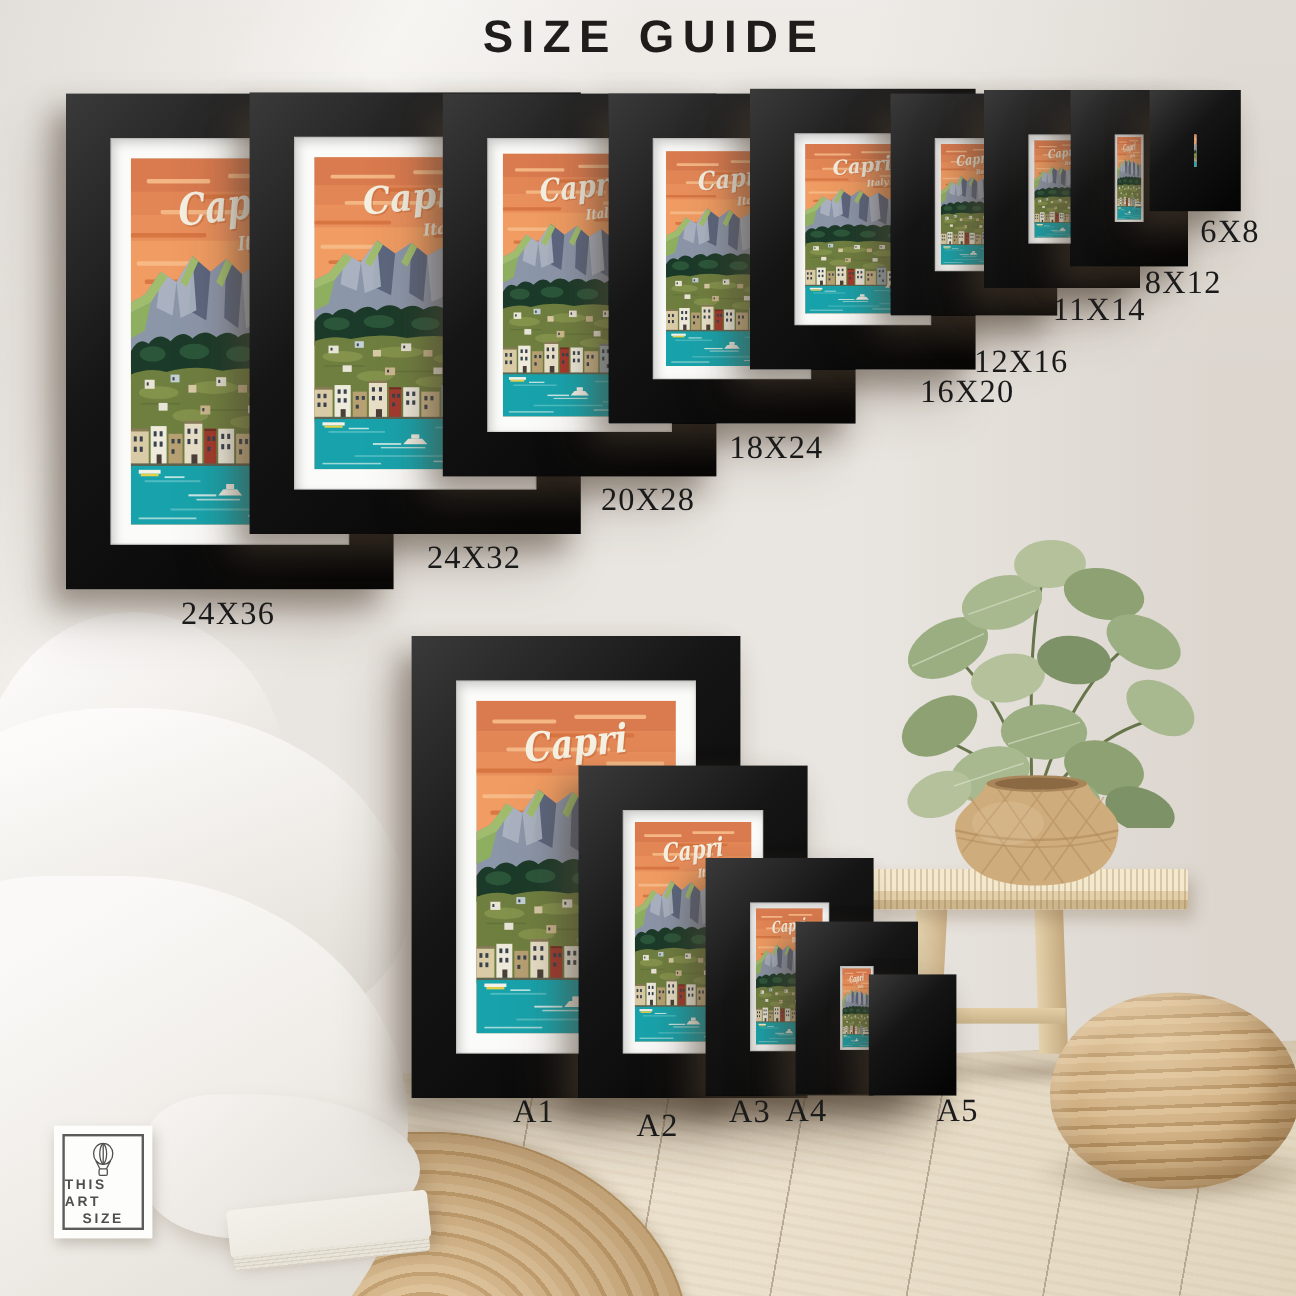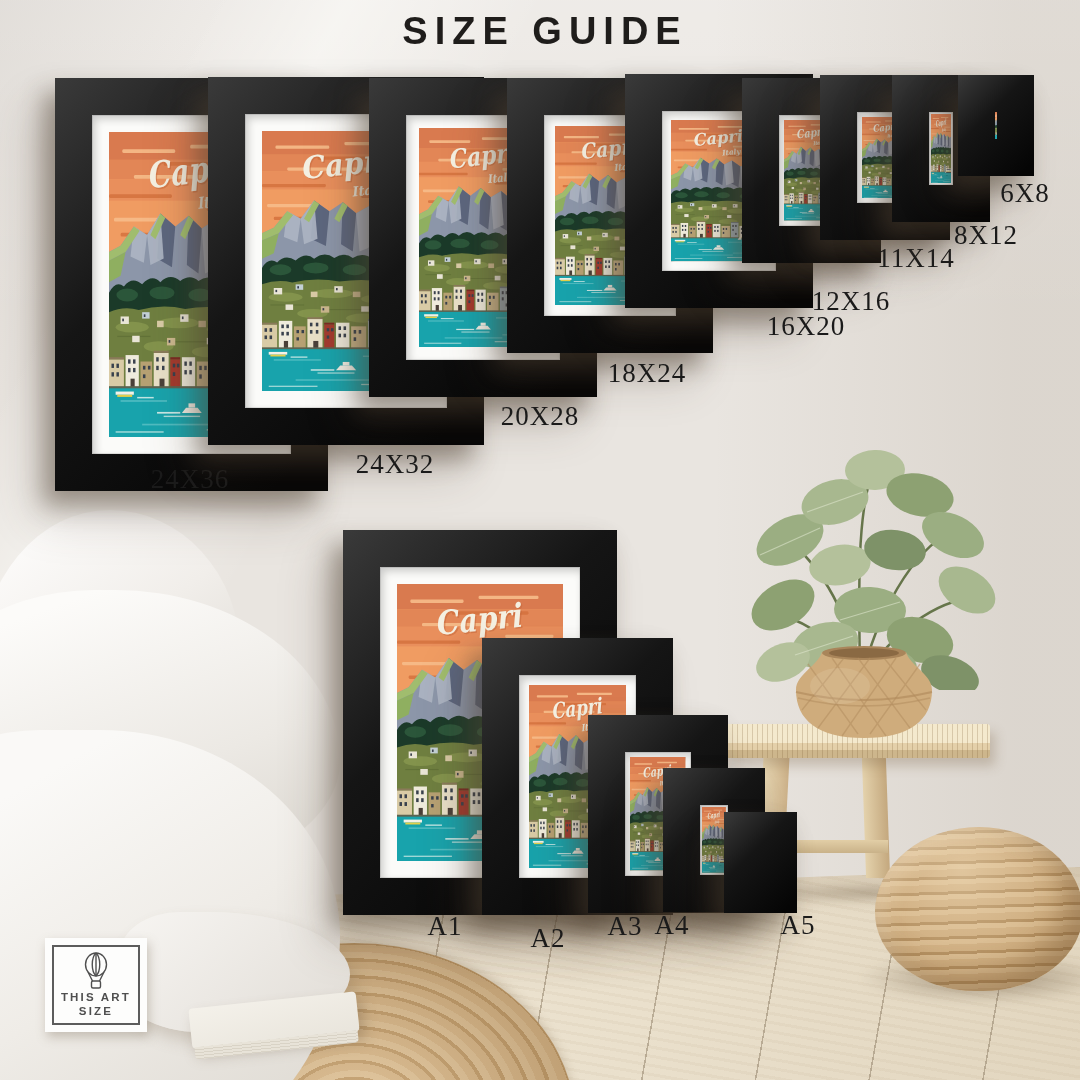--- a/index.html
+++ b/index.html
@@ -67,21 +67,21 @@
       radial-gradient(ellipse at 42% 26%, rgba(255,240,210,.38), rgba(0,0,0,0) 62%),
       repeating-linear-gradient(178deg,#CDAB7D 0 7px,#B18C5C 7px 10px,#D7B88C 10px 15px);
     box-shadow:inset -16px -14px 30px rgba(110,80,45,.45), inset 10px 8px 18px rgba(255,240,215,.35);}
   .pouf-shadow{position:absolute;left:858px;top:952px;width:252px;height:52px;border-radius:50%;
     background:radial-gradient(ellipse,rgba(95,75,50,.5),rgba(0,0,0,0) 70%);filter:blur(5px);}
   
   .guide-title{position:absolute;left:545px;top:10px;transform:translateX(-50%);
     font-size:38px;letter-spacing:7px;color:#1F1D1B;font-weight:700;white-space:nowrap;}
   .size-label{position:absolute;transform:translateX(-50%);
     font-family:"Liberation Serif",serif;font-size:27px;color:#1b1b1b;letter-spacing:1px;white-space:nowrap;}
-  .logo-box{position:absolute;left:45px;top:938px;width:102px;height:94px;background:#FDFDFC;
+  .logo-box{position:absolute;left:45px;top:938px;width:82px;height:94px;background:#FDFDFC;
     box-shadow:2px 5px 10px rgba(120,105,85,.35);}
   .logo-border{position:absolute;inset:7px;border:2.5px solid #5c5c5c;
     display:flex;flex-direction:column;align-items:center;justify-content:flex-start;}
   .logo-balloon{margin-top:5px;}
   .logo-line{font-size:11.5px;font-weight:bold;letter-spacing:2.2px;color:#4F4F4F;line-height:14px;}
   
   .frame{position:absolute;box-sizing:border-box;padding:3.4%;
     background:linear-gradient(135deg,#3a3a3a,#151515 40%,#050505 92%);
     box-shadow:-11px 14px 22px rgba(80,66,52,.45), -20px 28px 42px rgba(80,66,52,.22);}
   .mat{width:100%;height:100%;box-sizing:border-box;background:#FBFBF9;padding:8.5%;
@@ -345,21 +345,21 @@
       <rect x="58" y="261" width="28" height="1.6" fill="#EAF5F0" opacity="0.85"></rect>
       <rect x="66" y="264.5" width="44" height="1.3" fill="#EAF5F0" opacity="0.7"></rect>
       <rect x="34" y="247" width="20" height="1.4" fill="#EAF5F0" opacity="0.8"></rect>
       <rect x="148" y="252" width="16" height="2.5" fill="#0E7E88"></rect>
       <rect x="8" y="279" width="58" height="1.4" fill="#D9EFEA" opacity="0.7"></rect>
       <rect x="118" y="277" width="66" height="1.4" fill="#D9EFEA" opacity="0.7"></rect>
     </g>
   </svg>
         </div>
       </div>
-      <div class="size-label" style="left: 190px; top: 464px; z-index: 10;">24X36</div>
+      <div class="size-label" style="left: 190px; top: 496px; z-index: 10;">24X36</div>
       <div class="frame" style="left: 208px; top: 77px; width: 276px; height: 368px; z-index: 11;">
         <div class="mat">
           <svg class="art" xmlns="http://www.w3.org/2000/svg" viewBox="0 0 200 285" preserveAspectRatio="none">
 
     <rect x="0" y="0" width="200" height="285" fill="#F09C62"></rect>
     <rect x="0" y="0" width="200" height="26" fill="#D97A4F"></rect>
     <rect x="0" y="26" width="200" height="18" fill="#E28656"></rect>
     <rect x="0" y="44" width="200" height="20" fill="#E98F5C"></rect>
     <g fill="#F7BD8A" opacity="0.9">
       <rect x="16" y="16" width="64" height="3.5" rx="1.5"></rect>

